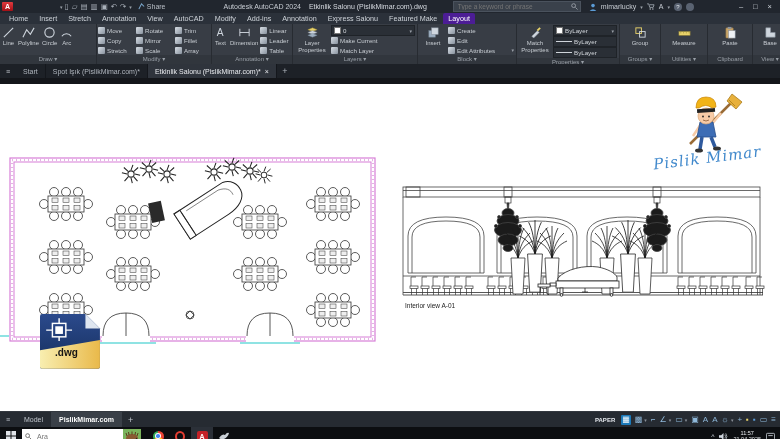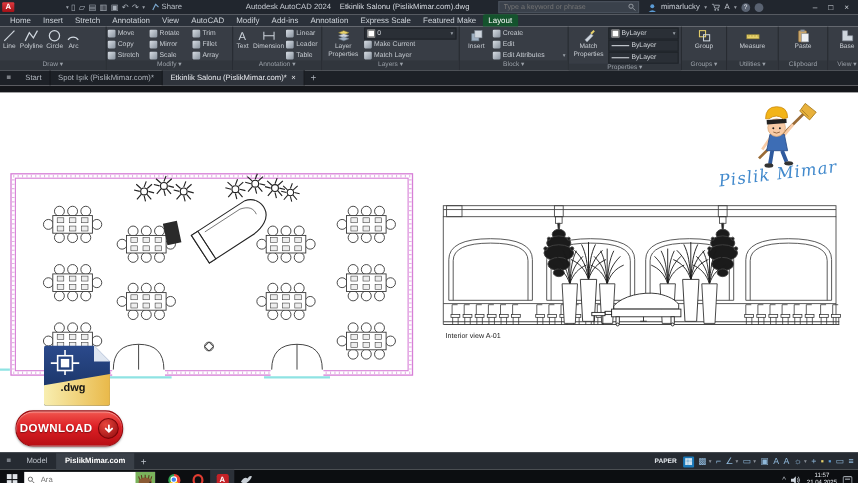--- a/index.html
+++ b/index.html
@@ -22,21 +22,21 @@
   .tb-search input{flex:1;background:transparent;border:none;outline:none;
              font-size:6.5px;color:#cfd4da;font-family:"Liberation Sans",sans-serif;width:100px;}
   .tb-user{display:flex;align-items:center;gap:4px;margin-left:8px;color:#c7ccd3;}
   .win-controls{margin-left:auto;display:flex;align-items:center;gap:10px;color:#cfd4da;
                 font-size:7.5px;padding-right:6px;}
 
   
   .rtabs{height:11px;background:#2b313a;display:flex;align-items:flex-end;
          font-size:7.2px;color:#cfd4da;padding-left:4px;gap:1px;}
   .rtab{padding:1px 5px 1px 5px;white-space:nowrap;}
-  .rtab.active{background:#14532d;color:#fff;border-radius:2px 2px 0 0;}
+  .rtab.active{background:#4c1d95;color:#fff;border-radius:2px 2px 0 0;}
 
   
   .ribbon{height:40px;background:#383d45;display:flex;color:#c8cdd3;overflow:hidden;}
   .panel{border-right:1px solid #272b31;display:flex;flex-direction:column;flex:none;}
   .panel-body{flex:1;display:flex;align-items:stretch;padding:1px 1px 0 1px;gap:1px;}
   .panel-label{height:9px;font-size:6px;text-align:center;color:#9aa0a8;
                background:#31363d;line-height:9px;white-space:nowrap;}
   .bigbtn{display:flex;flex-direction:column;align-items:center;justify-content:flex-start;
           font-size:6px;line-height:6.5px;text-align:center;padding:1px 1px;gap:1px;}
   .bigbtn svg{flex:none;}
@@ -179,21 +179,21 @@
   <div class="rtabs">
     <div class="rtab">Home</div>
     <div class="rtab">Insert</div>
     <div class="rtab">Stretch</div>
     <div class="rtab">Annotation</div>
     <div class="rtab">View</div>
     <div class="rtab">AutoCAD</div>
     <div class="rtab">Modify</div>
     <div class="rtab">Add-ins</div>
     <div class="rtab">Annotation</div>
-    <div class="rtab">Express Scale</div>
+    <div class="rtab">Express Salonu</div>
     <div class="rtab">Featured Make</div>
     <div class="rtab active">Layout</div>
   </div>
 
   <div class="ribbon">
 
     <div class="panel" style="width:96px;">
       <div class="panel-body">
         <div class="bigbtn">
           <svg width="13" height="13" viewBox="0 0 14 14">
@@ -707,28 +707,20 @@
         <path d="M0,35 L58,25 V51 Q58,53 56,53 H2 Q0,53 0,51 Z" fill="url(#dwgYellow2)"></path>
         <g stroke="#fff" stroke-width="1.4" fill="none">
           <rect x="12" y="9" width="13" height="13"></rect>
           <path d="M18.5,4 V9 M18.5,22 V26 M6,15.5 H12 M25,15.5 H31"></path>
           <rect x="15.5" y="12.5" width="6" height="6" fill="#fff"></rect>
         </g>
       </svg>
       <div class="dwg-label">.dwg</div>
     </div>
 
-    <div class="download-btn">
-      <span class="dl-label">DOWNLOAD</span>
-      <span class="dl-circle">
-        <svg width="10" height="10" viewBox="0 0 12 12">
-          <path d="M6,2 V8 M2.5,5.5 L6,9 L9.5,5.5" stroke="#fff" stroke-width="2" fill="none" stroke-linecap="round"></path>
-        </svg>
-      </span>
-    </div>
   </div>
 
   <div class="statusbar">
     <div class="sb-menu">≡</div>
     <div class="sb-tab">Model</div>
     <div class="sb-tab active">PislikMimar.com</div>
     <div class="sb-plus">+</div>
     <div class="sb-right">
       <span class="sb-paper">PAPER</span>
       <span class="sb-ico on">▦</span>

